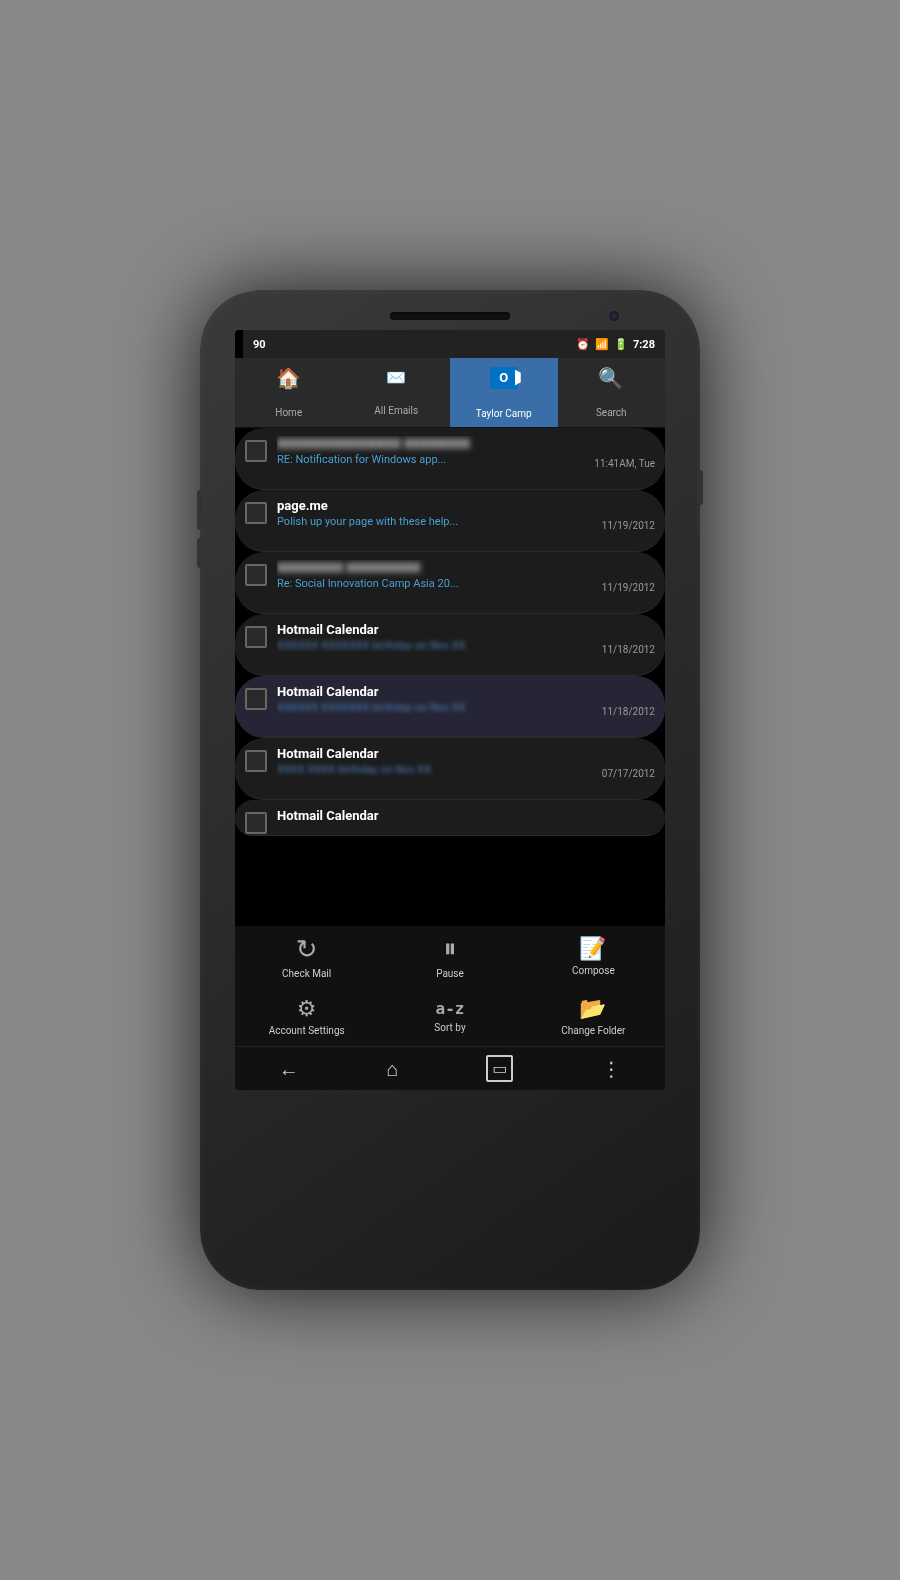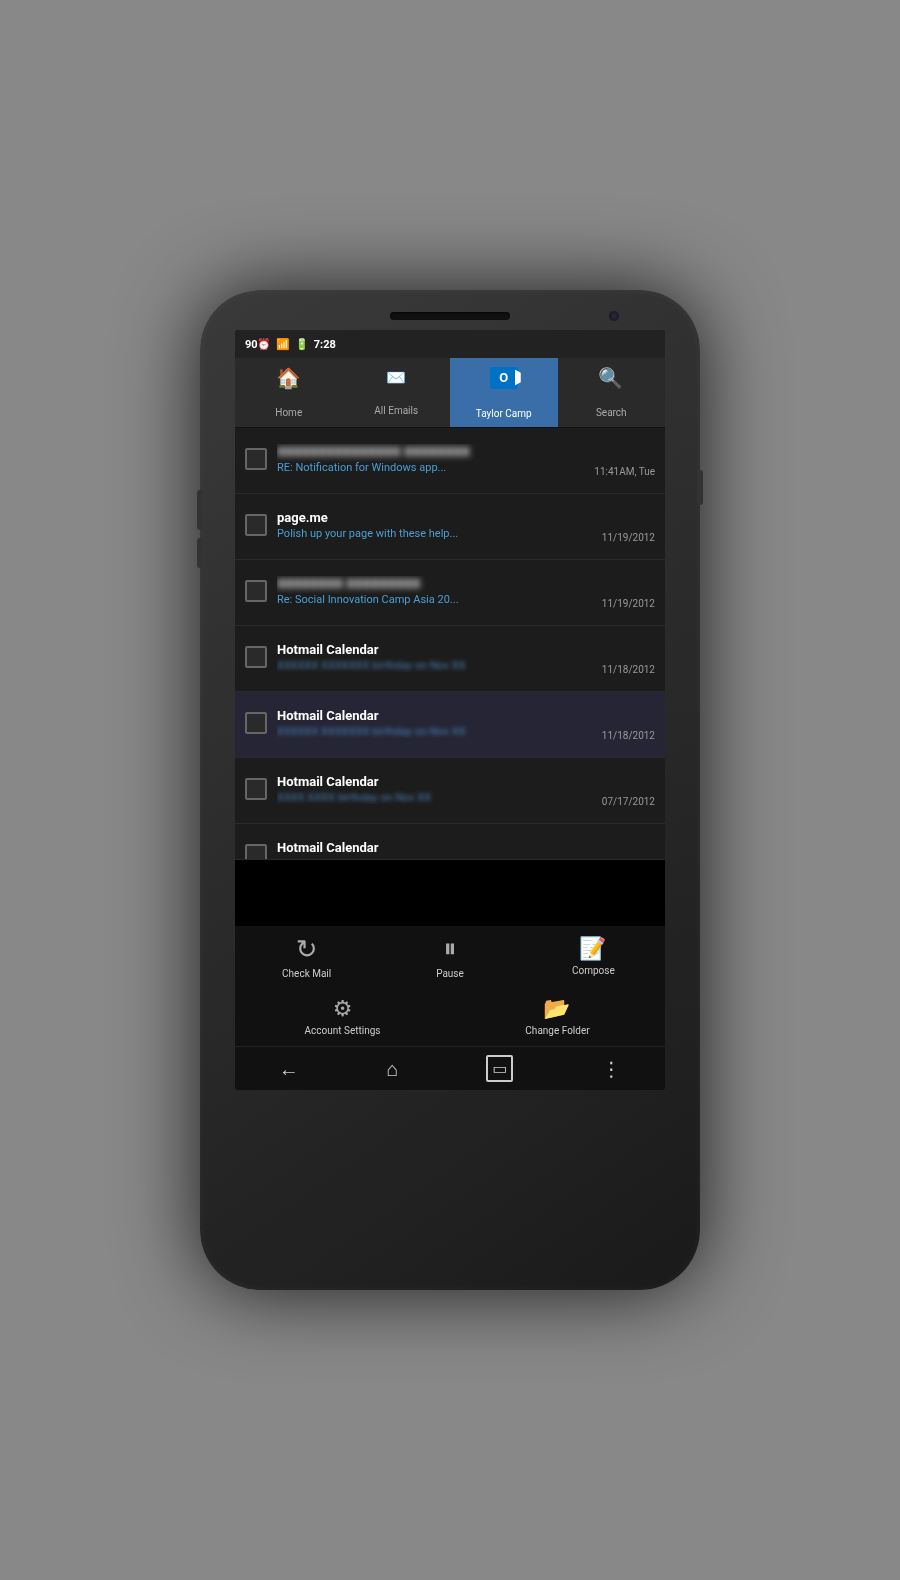--- a/index.html
+++ b/index.html
@@ -55,23 +55,25 @@
       position: relative;
       border-radius: 4px;
     }
 
     
     .status-bar {
       background: #222;
       height: 28px;
       display: flex;
       align-items: center;
+      justify-content: space-between;
       padding: 12px 10px;
       color: #fff;
       font-size: 11px;
+      margin-left: 8px;
     }
     .status-left { font-weight: bold; }
     .status-right {
       display: flex;
       align-items: center;
       gap: 5px;
       font-size: 11px;
     }
 
     
@@ -132,24 +134,25 @@
       background: #4a7ab5;
       padding: 8px 12px;
       color: #fff;
       font-size: 14px;
       font-weight: bold;
     }
 
     .email-item {
       display: flex;
       align-items: flex-start;
-      padding: 16px 10px;
+      padding: 8px 10px;
       border-bottom: 1px solid #2a2a2a;
       background: #1c1c1c;
       min-height: 62px;
+      border-radius: 29px;
     }
     .email-item.selected {
       background: #252535;
     }
 
     .email-checkbox {
       width: 22px;
       height: 22px;
       border: 2px solid #666;
       border-radius: 2px;
@@ -414,20 +417,24 @@
             <span class="action-icon" style="font-size:22px;">📝</span>
             <span>Compose</span>
           </div>
         </div>
         <div class="action-row">
           <div class="action-item">
             <span class="action-icon" style="font-size:22px;">⚙</span>
             <span>Account Settings</span>
           </div>
           <div class="action-item">
+            <span class="action-icon" style="font-size:16px; font-family:monospace; font-weight:bold;">a-z</span>
+            <span>Sort by</span>
+          </div>
+          <div class="action-item">
             <span class="action-icon" style="font-size:22px;">📂</span>
             <span>Change Folder</span>
           </div>
         </div>
       </div>
 
       <div class="nav-bar">
         <span class="nav-btn" style="font-size:20px;">←</span>
         <span class="nav-btn" style="font-size:20px;">⌂</span>
         <span class="nav-btn" style="font-size:16px; border: 2px solid #ccc; padding: 2px 4px; border-radius:2px;">▭</span>

